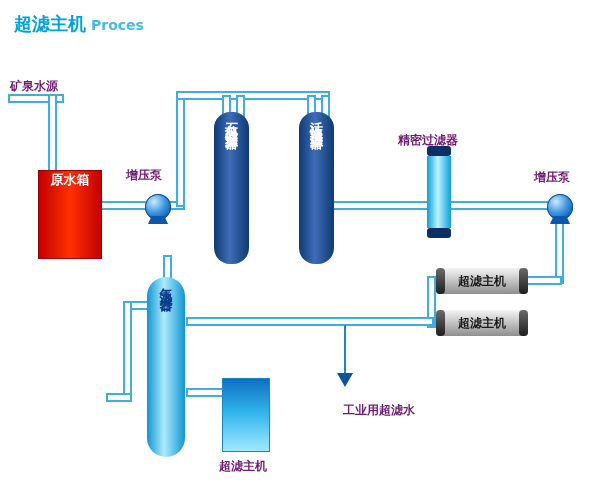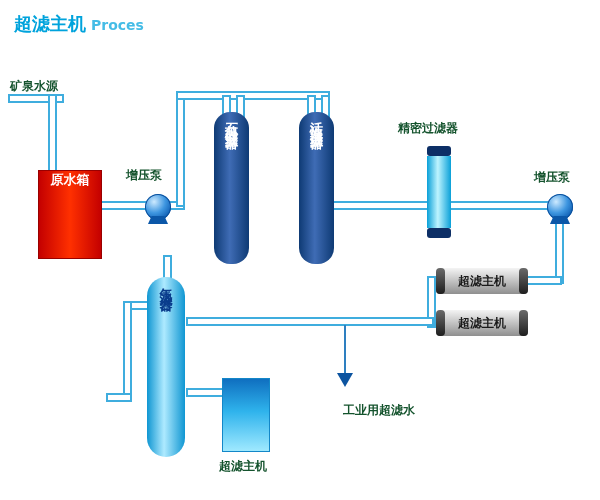--- a/index.html
+++ b/index.html
@@ -8,21 +8,21 @@
     font-family:"DejaVu Sans","Liberation Sans",sans-serif;
     overflow:hidden;border-bottom:2px solid #d8d8d8;
   }
   
   .pipe{position:absolute;background:#ffffff;border:2px solid #3fadde;z-index:1;}
   .thinline{position:absolute;background:#2e7fc0;z-index:1;}
   .arrow-down{position:absolute;width:0;height:0;
     border-left:8px solid transparent;border-right:8px solid transparent;
     border-top:14px solid #0c54a0;z-index:2;}
   
-  .label{position:absolute;font-size:12px;font-weight:bold;color:#14532d;
+  .label{position:absolute;font-size:12px;font-weight:bold;color:#701a75;
     white-space:nowrap;z-index:5;}
   
   .equip{position:absolute;z-index:3;display:flex;align-items:flex-start;justify-content:center;}
   .vtext{writing-mode:vertical-rl;text-orientation:upright;font-weight:bold;
     font-size:13px;letter-spacing:3px;line-height:1;}
   .tank-navy{background:linear-gradient(90deg,#0e3a74,#3f6cb5 45%,#0e3a74);
     border-radius:16px;color:#fff;}
   .mixer{background:linear-gradient(90deg,#0f96d2,#aeeaff 45%,#0f96d2);
     border-radius:19px;color:#0a3c8c;}
   .redbox{background:linear-gradient(90deg,#c40000,#ff3000 50%,#c40000);
@@ -116,18 +116,18 @@
 
   <div class="equip mixer" style="left:147px;top:277px;width:38px;height:180px;">
     <span class="vtext">气水混合器</span>
   </div>
 
 
   <div class="equip ozone" style="left:222px;top:378px;width:46px;height:72px;"></div>
 
   <div class="label" style="left:10px;top:78px;">矿泉水源</div>
   <div class="label" style="left:126px;top:167px;">增压泵</div>
-  <div class="label" style="left:398px;top:120px;">精密过滤器</div>
+  <div class="label" style="left:398px;top:132px;">精密过滤器</div>
   <div class="label" style="left:534px;top:169px;">增压泵</div>
   <div class="label" style="left:302px;top:402px;margin-left:41px;">工业用超滤水</div>
   <div class="label" style="left:219px;top:458px;">超滤主机</div>
 
 </div>
 
 </body></html>

